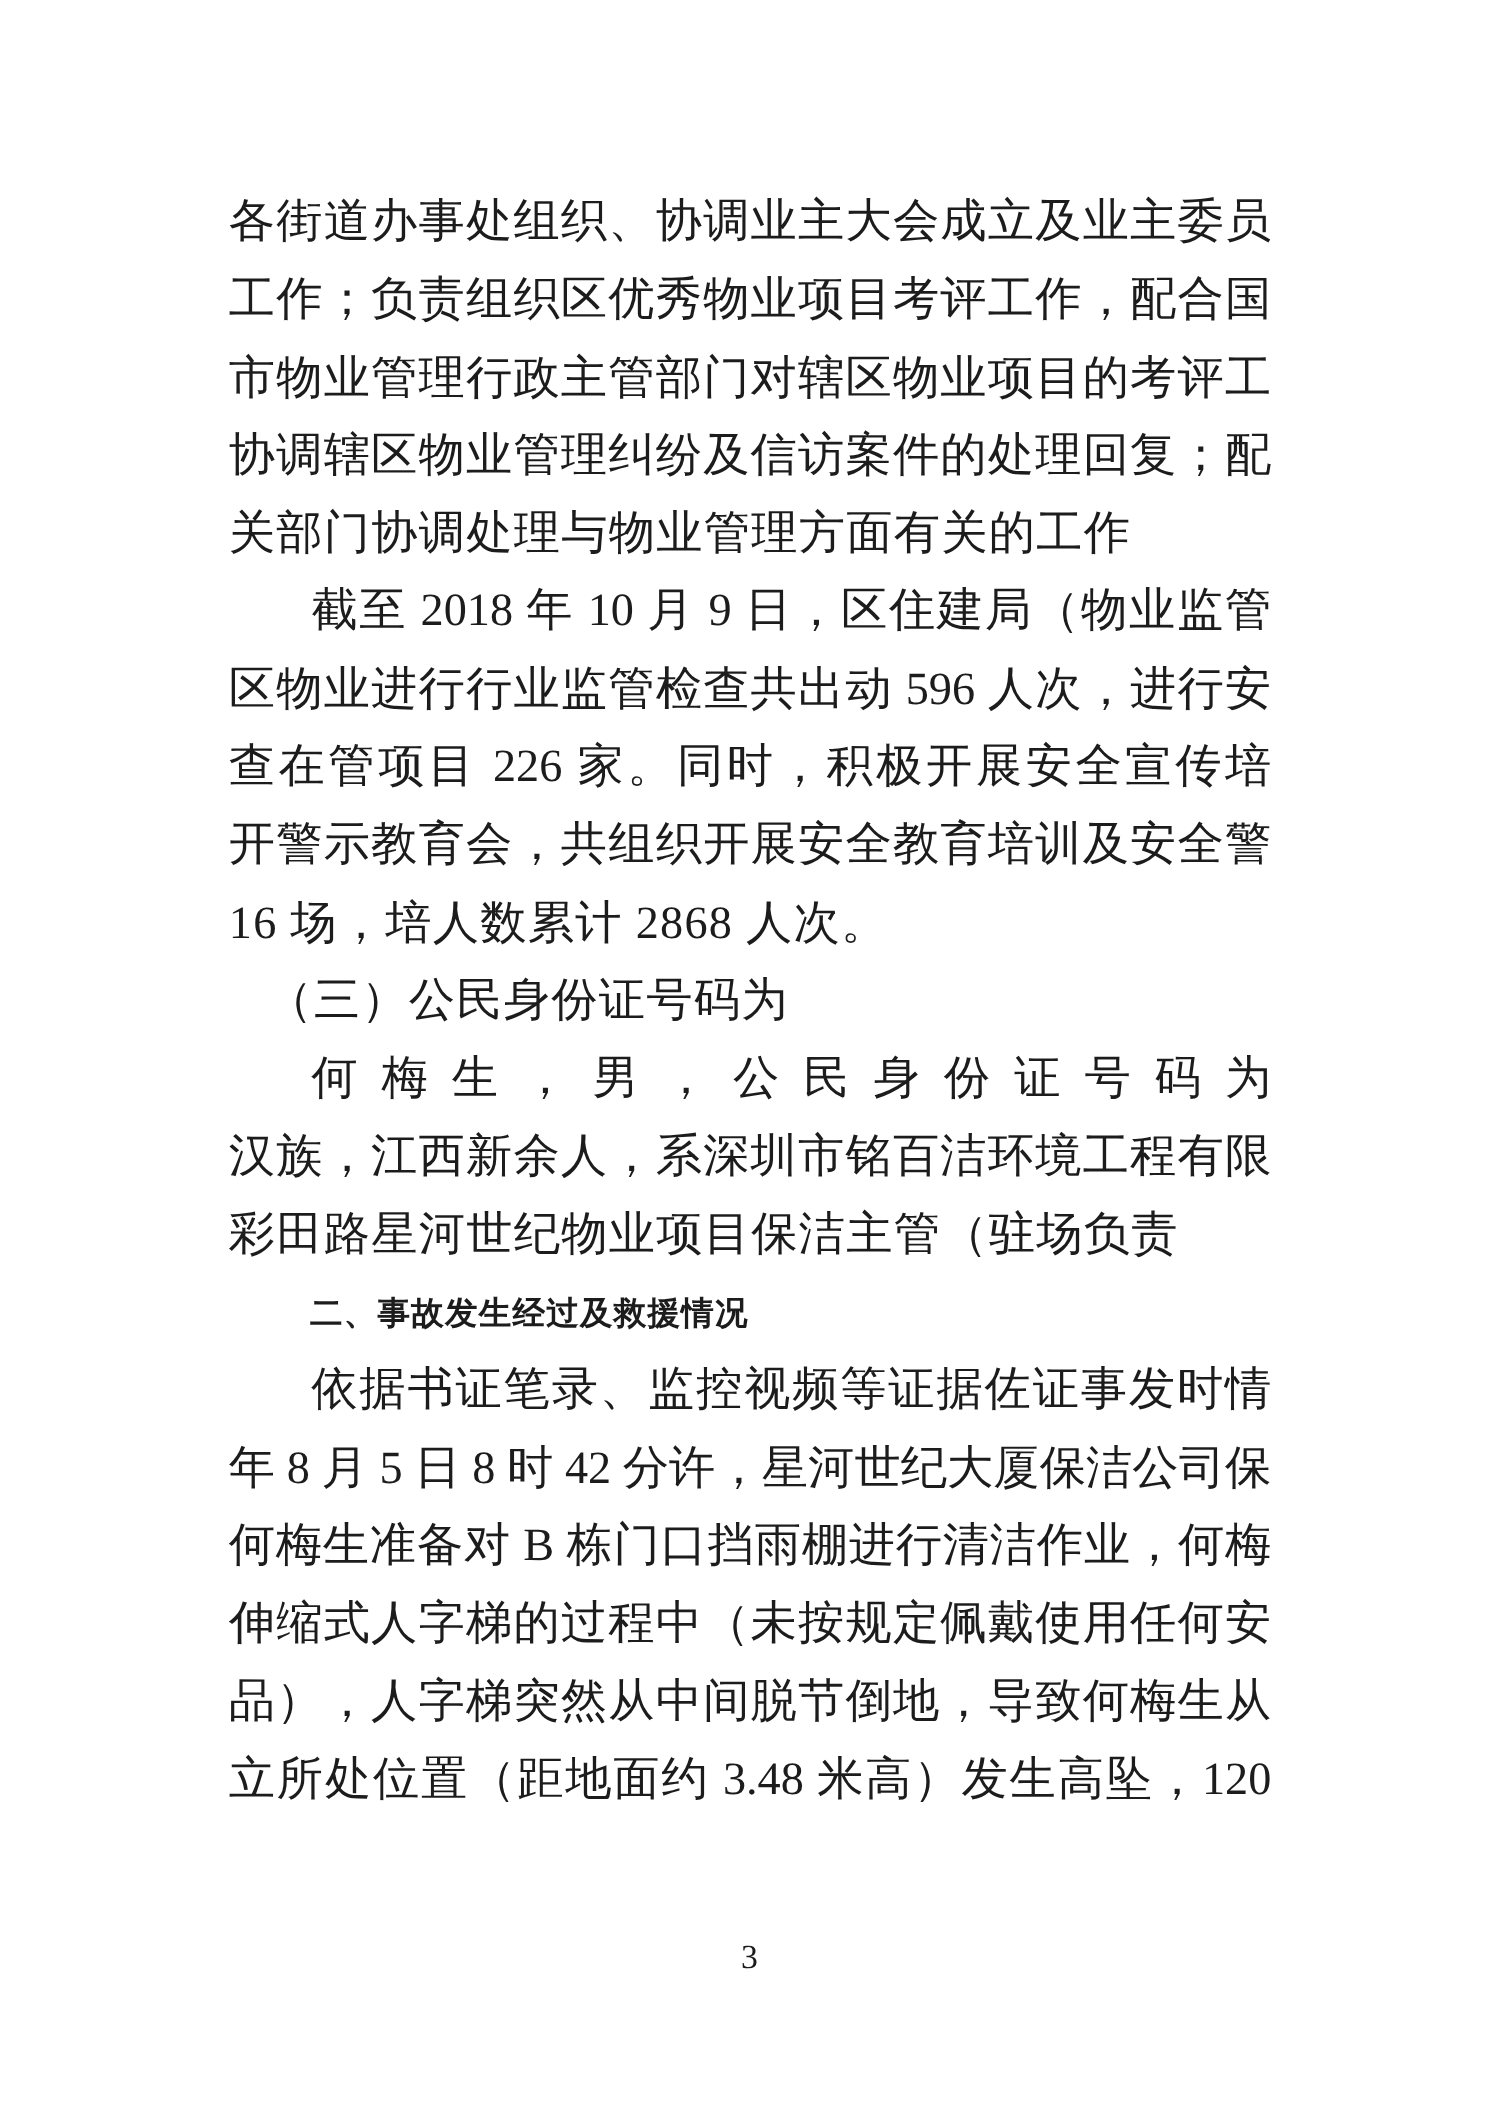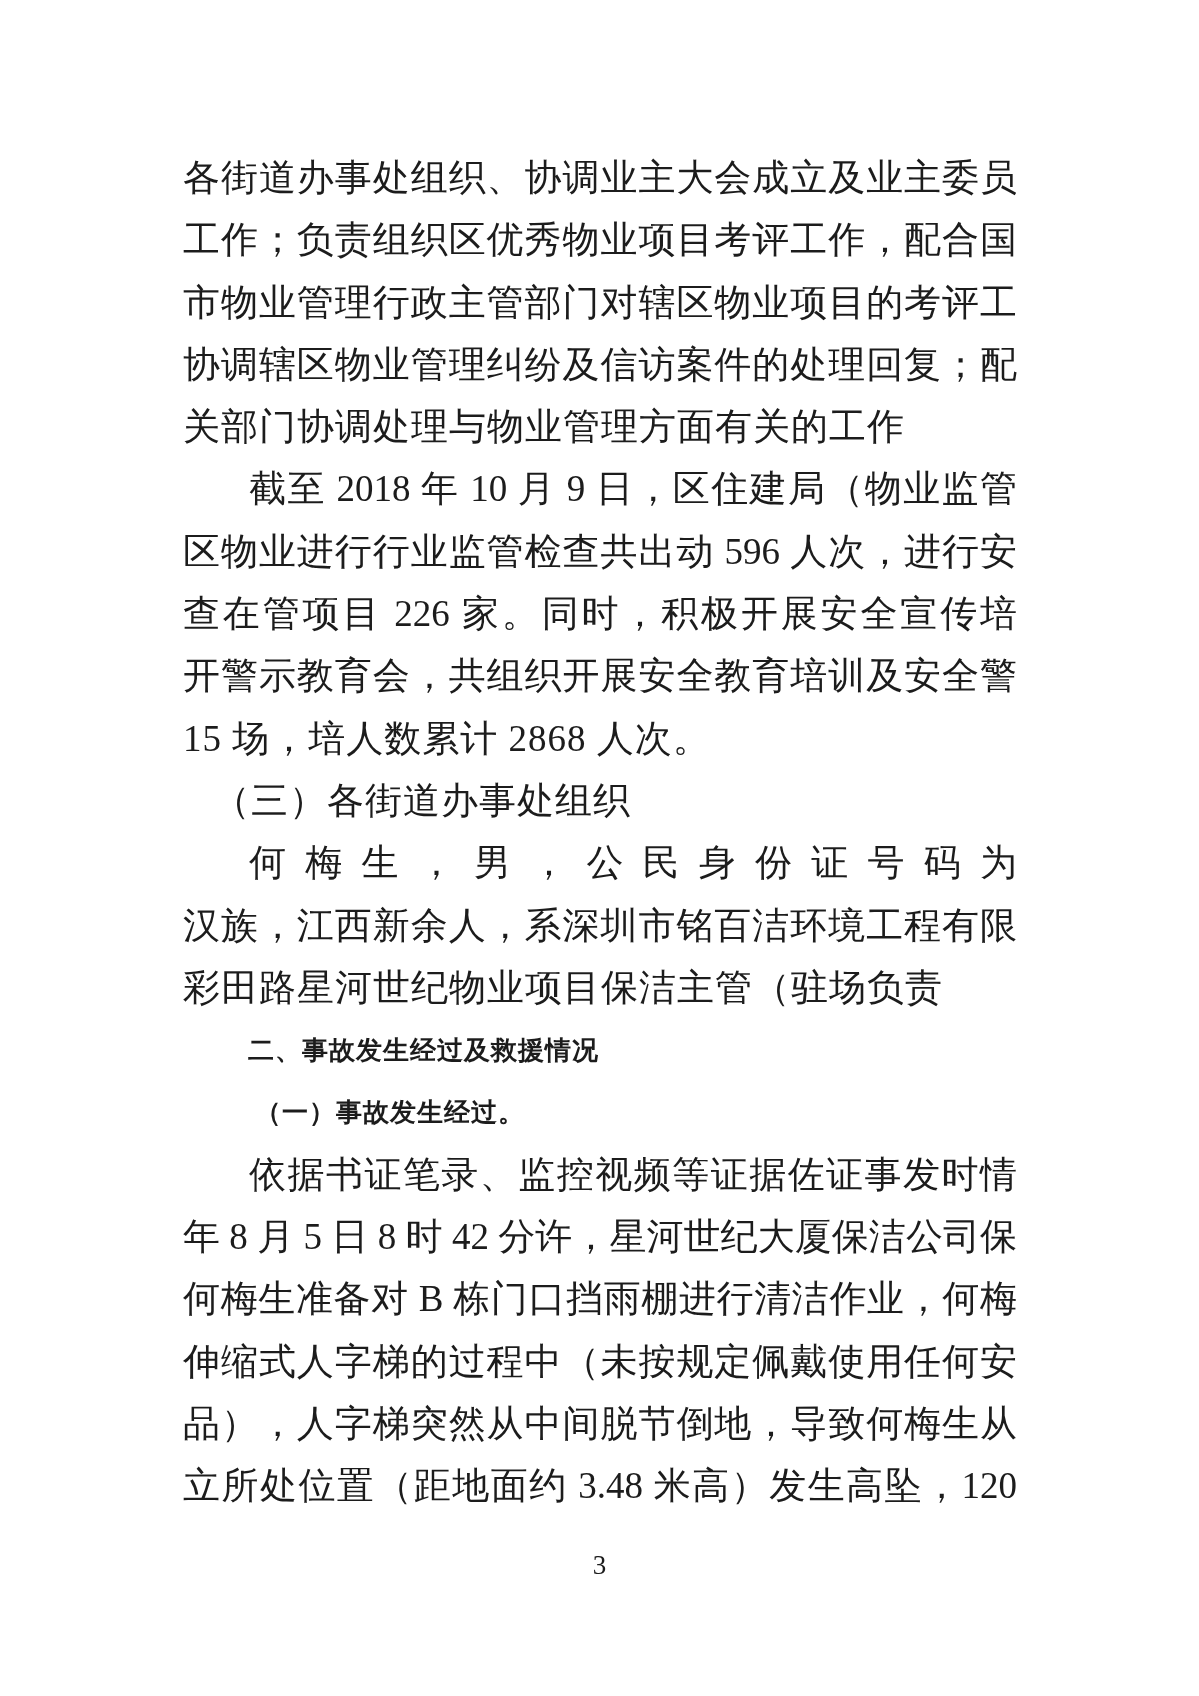--- a/index.html
+++ b/index.html
@@ -66,27 +66,26 @@
   <div class="textblock">
       <div class="line style-body just indent-none">各街道办事处组织、协调业主大会成立及业主委员会的选举</div>
       <div class="line style-body just indent-none">工作；负责组织区优秀物业项目考评工作，配合国家、省、</div>
       <div class="line style-body just indent-none">市物业管理行政主管部门对辖区物业项目的考评工作；负责</div>
       <div class="line style-body just indent-none">协调辖区物业管理纠纷及信访案件的处理回复；配合政府相</div>
       <div class="line style-body indent-none">关部门协调处理与物业管理方面有关的工作</div>
       <div class="line style-body just indent-para">截至 2018 年 10 月 9 日，区住建局（物业监管科）对辖</div>
       <div class="line style-body just indent-none">区物业进行行业监管检查共出动 596 人次，进行安全生产检</div>
       <div class="line style-body just indent-none">查在管项目 226 家。同时，积极开展安全宣传培训、及时召</div>
       <div class="line style-body just indent-none">开警示教育会，共组织开展安全教育培训及安全警示教育会</div>
-      <div class="line style-body indent-none">15 场，培人数累计 2868 人次。</div>
-      <div class="line style-body indent-item">（三）各街道办事处组织</div>
+      <div class="line style-body indent-none">16 场，培人数累计 2868 人次。</div>
+      <div class="line style-body indent-item">（三）公民身份证号码为</div>
       <div class="line style-body just indent-para">何梅生，男，公民身份证号码为 36502197005016014，</div>
       <div class="line style-body just indent-none">汉族，江西新余人，系深圳市铭百洁环境工程有限公司派驻</div>
       <div class="line style-body indent-none">彩田路星河世纪物业项目保洁主管（驻场负责人）。</div>
       <div class="line style-heading indent-h1">二、事故发生经过及救援情况</div>
-      <div class="line style-heading indent-h2">（一）事故发生经过。</div>
       <div class="line style-body just indent-para">依据书证笔录、监控视频等证据佐证事发时情况：2018</div>
       <div class="line style-body just indent-none">年 8 月 5 日 8 时 42 分许，星河世纪大厦保洁公司保洁主管</div>
       <div class="line style-body just indent-none">何梅生准备对 B 栋门口挡雨棚进行清洁作业，何梅生在登高</div>
       <div class="line style-body just indent-none">伸缩式人字梯的过程中（未按规定佩戴使用任何安全防护用</div>
       <div class="line style-body just indent-none">品），人字梯突然从中间脱节倒地，导致何梅生从人字梯站</div>
       <div class="line style-body just indent-none">立所处位置（距地面约 3.48 米高）发生高坠，120 救护车于</div>
     </div>
   <div class="page-number">3</div>
 </div>
 

